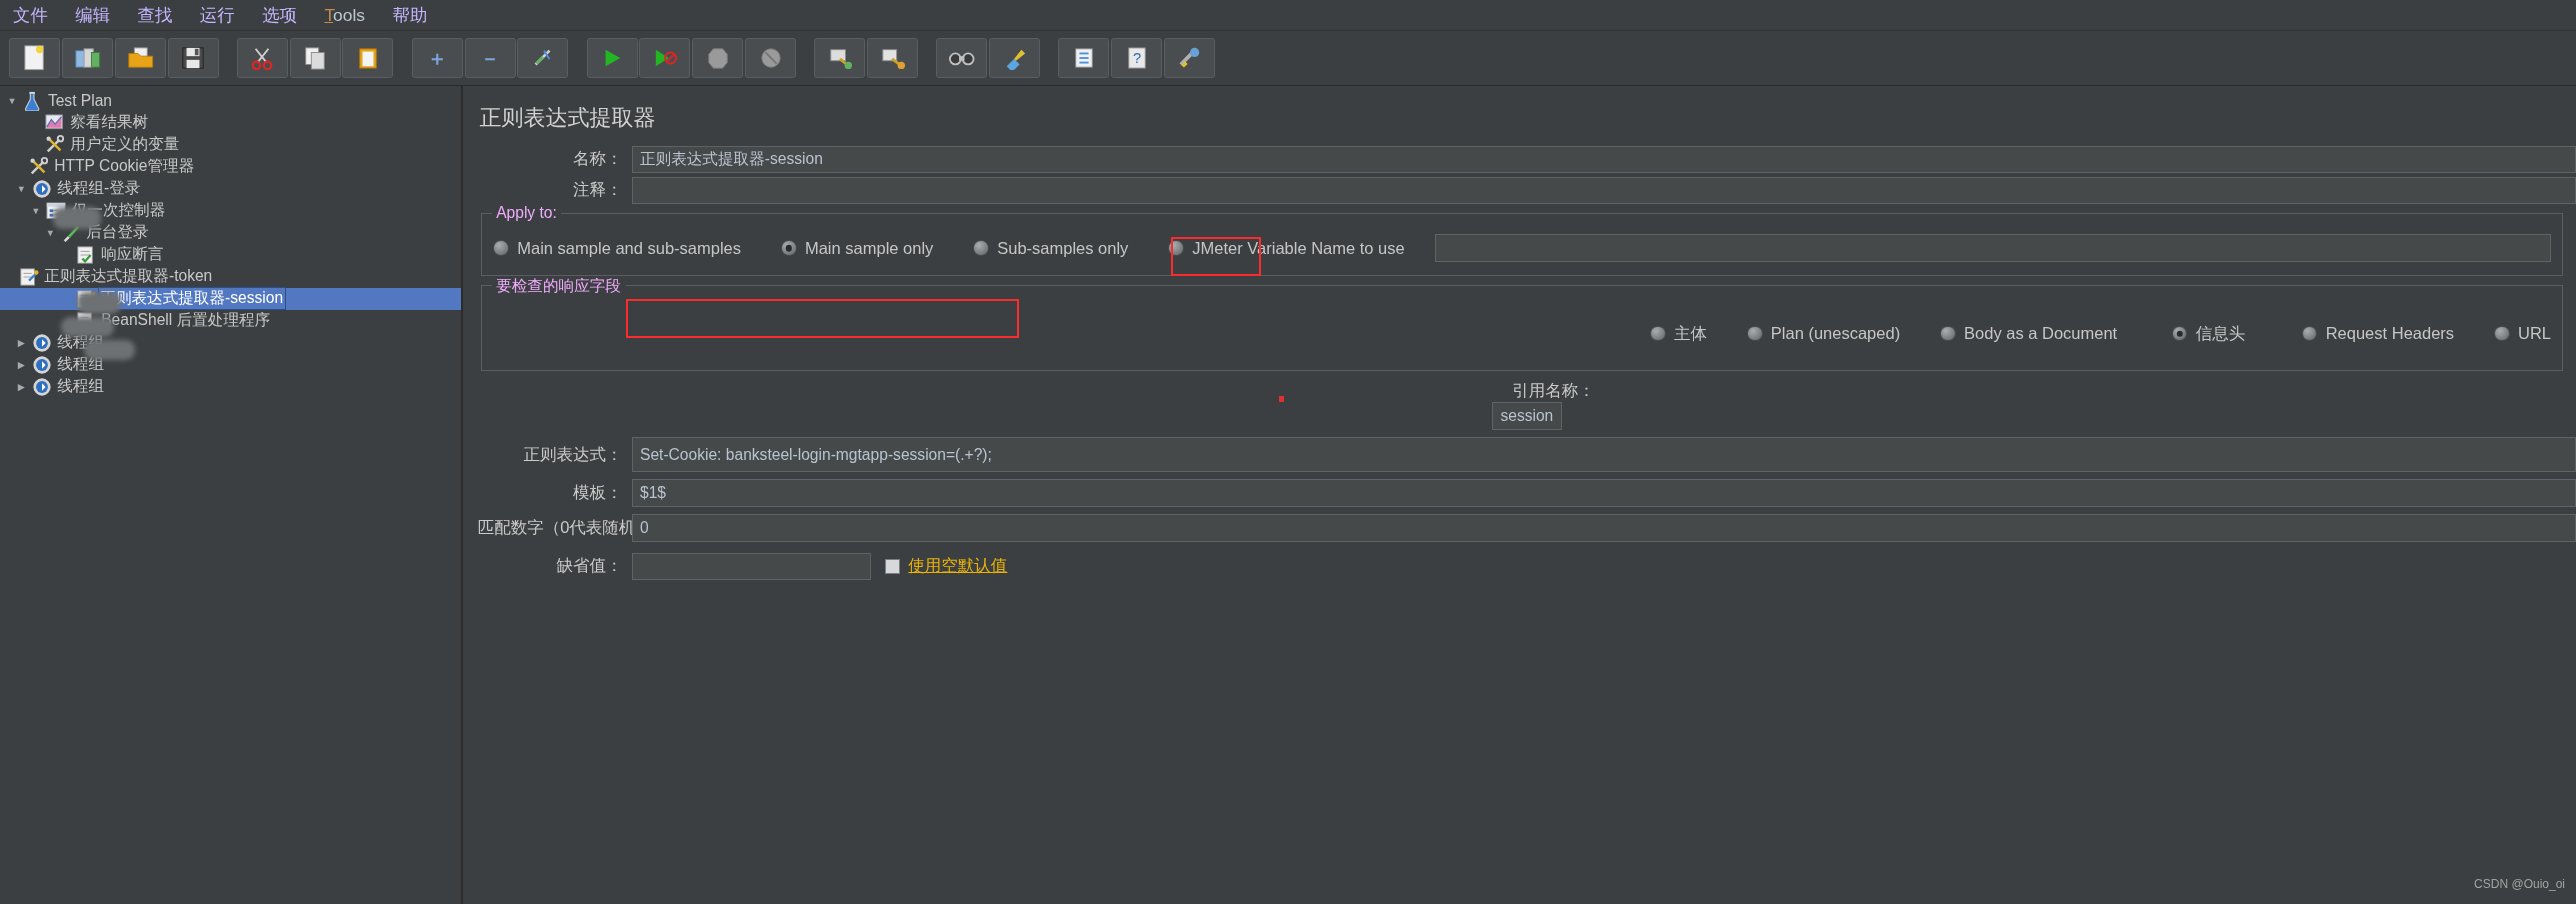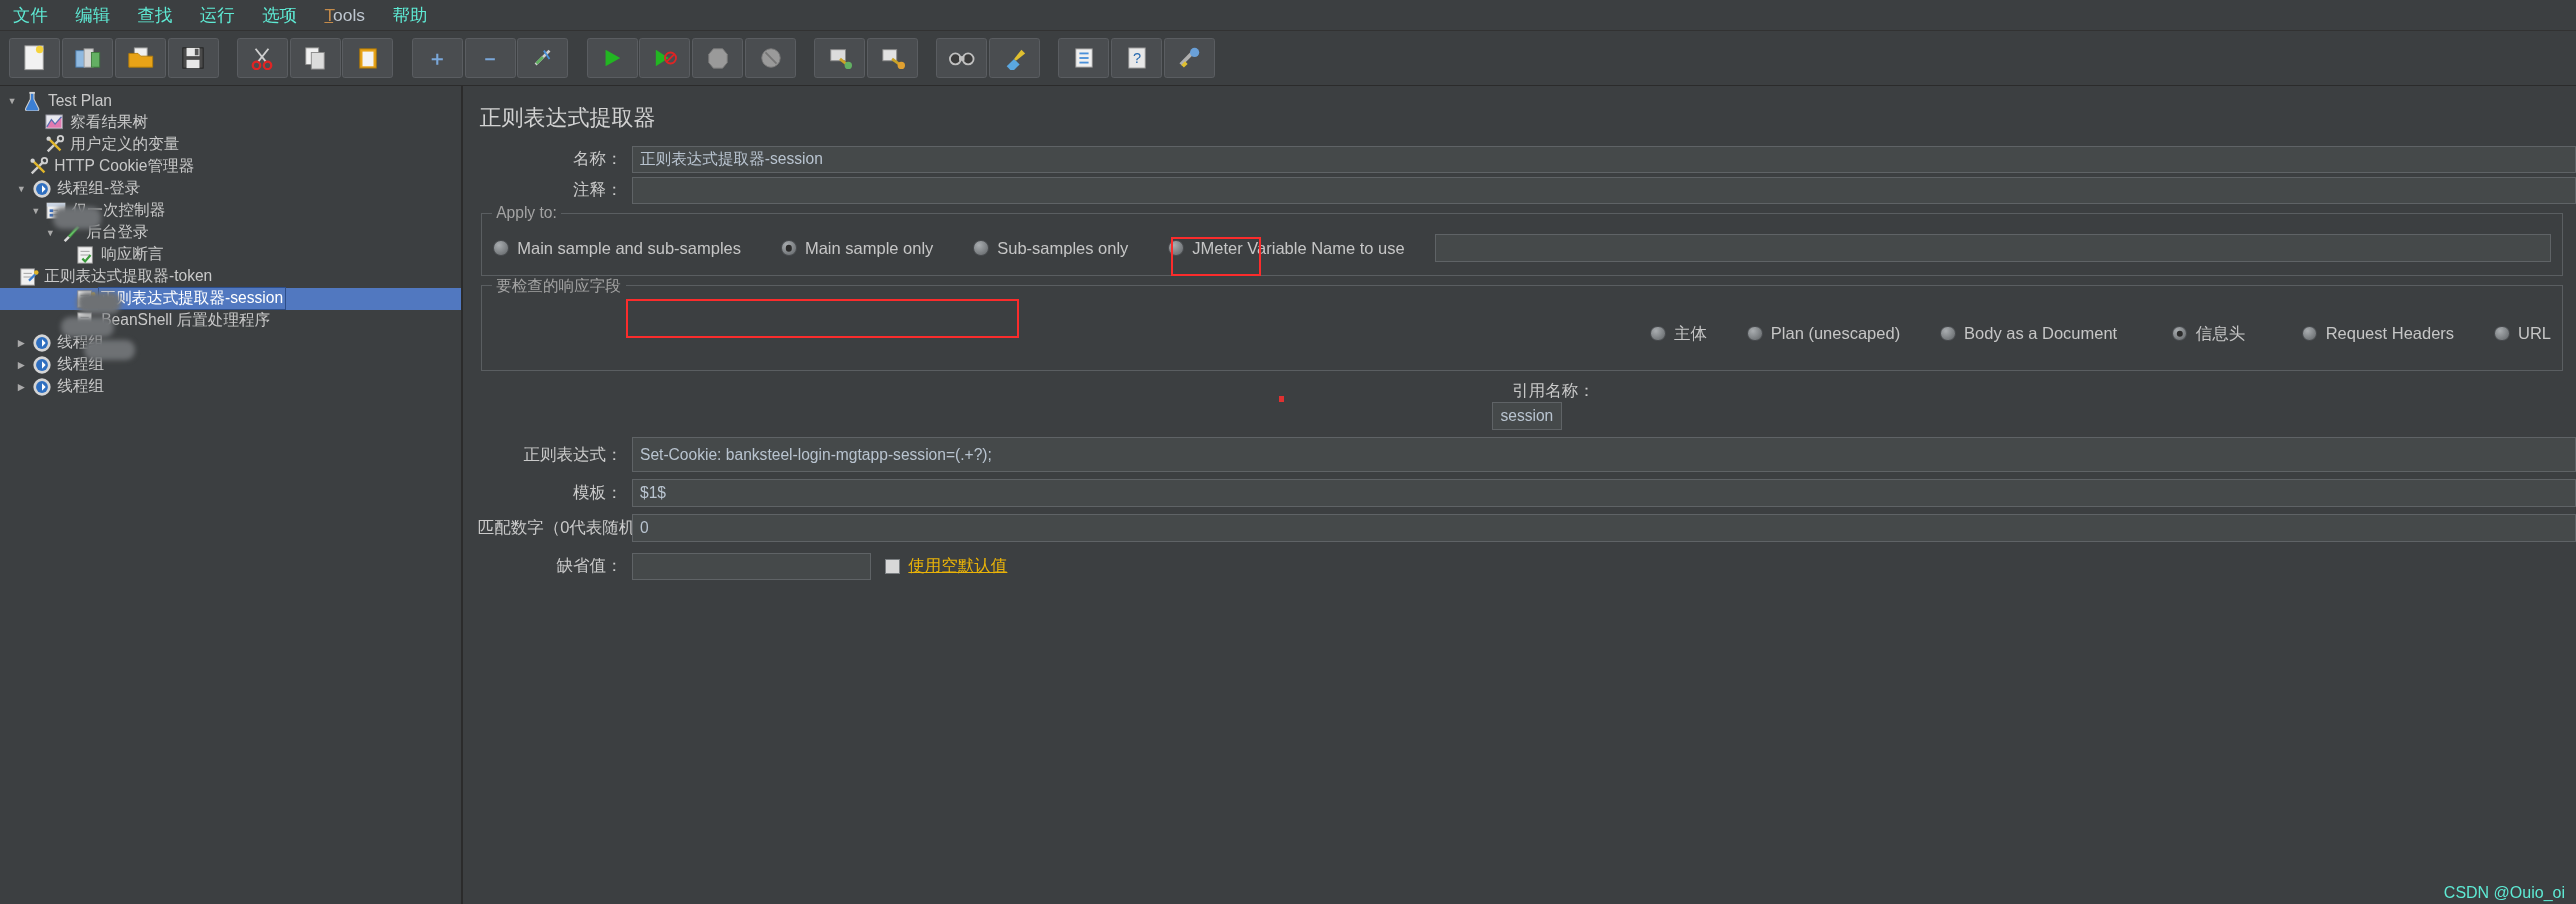--- a/index.html
+++ b/index.html
@@ -18,21 +18,21 @@
     height: 31px;
     background: #3c3f41;
     display: flex;
     align-items: center;
     padding-left: 13px;
     gap: 27.5px;
     border-bottom: 0.9px solid #323232;
   }
   .menu-item {
     font-size: 17.4px;
-    color: #5eead4;
+    color: #c4b5fd;
     cursor: default;
     white-space: nowrap;
   }
   .menu-item.mnemonic { color: #bfc7d0; }
   .menu-item.mnemonic u { color: #c58b4a; text-decoration: underline; }
 
   
   .toolbar {
     height: 55px;
     background: #3c3f41;
@@ -160,21 +160,21 @@
     margin: 9.2px 13px 9.2px 13px;
     position: relative;
     padding: 20px 11px 13px 11px;
   }
   .group-title {
     position: absolute;
     top: -10px; left: 9.2px;
     background: #3c3f41;
     padding: 0 4.6px;
     font-size: 15.6px;
-    color: #a3a3a3;
+    color: #f0abfc;
     white-space: nowrap;
   }
   .radio-row {
     display: flex;
     align-items: center;
     gap: 16px;
   }
   .radio {
     display: flex;
     align-items: center;
@@ -233,23 +233,23 @@
     background: #d8d8d8;
     border: 0.9px solid #7b7f82;
     flex: 0 0 14.7px;
     margin-right: 8.3px;
   }
   .chk-label { font-size: 16.5px; color: #eab308; white-space: nowrap; text-decoration: underline; }
 
   
   .watermark {
     position: absolute;
-    right: 11px; bottom: 3px;
-    font-size: 16px;
-    color: #5eead4;
+    right: 11px; bottom: 14px;
+    font-size: 12px;
+    color: #a3a3a3;
     z-index: 50;
   }
 </style>
 </head>
 <body>
 
 <div class="menubar">
   <div class="menu-item">文件</div>
   <div class="menu-item">编辑</div>
   <div class="menu-item">查找</div>

